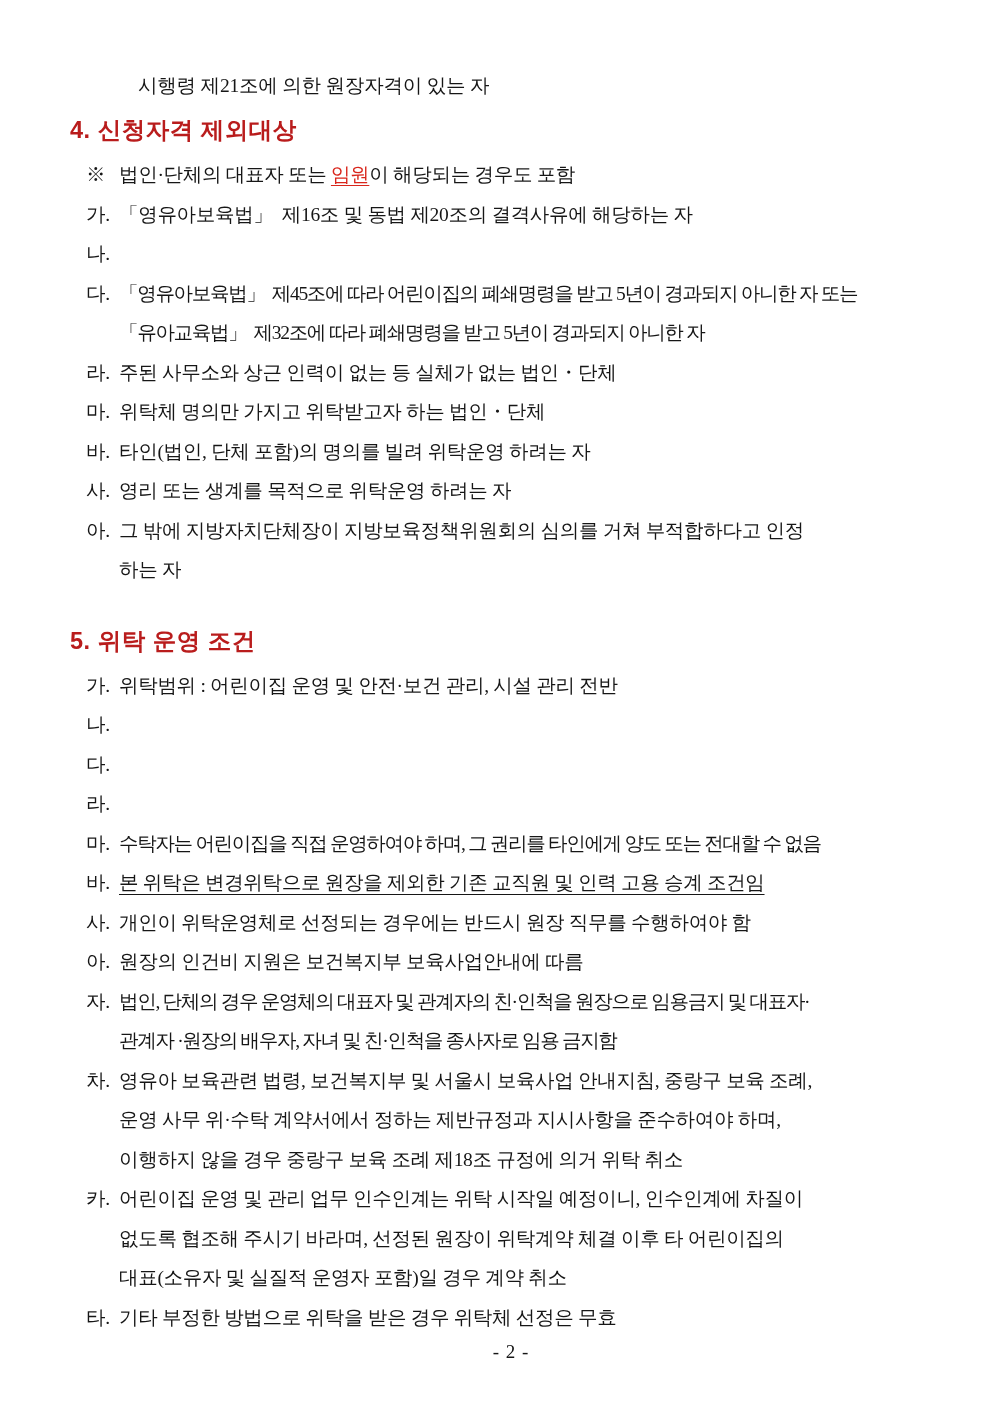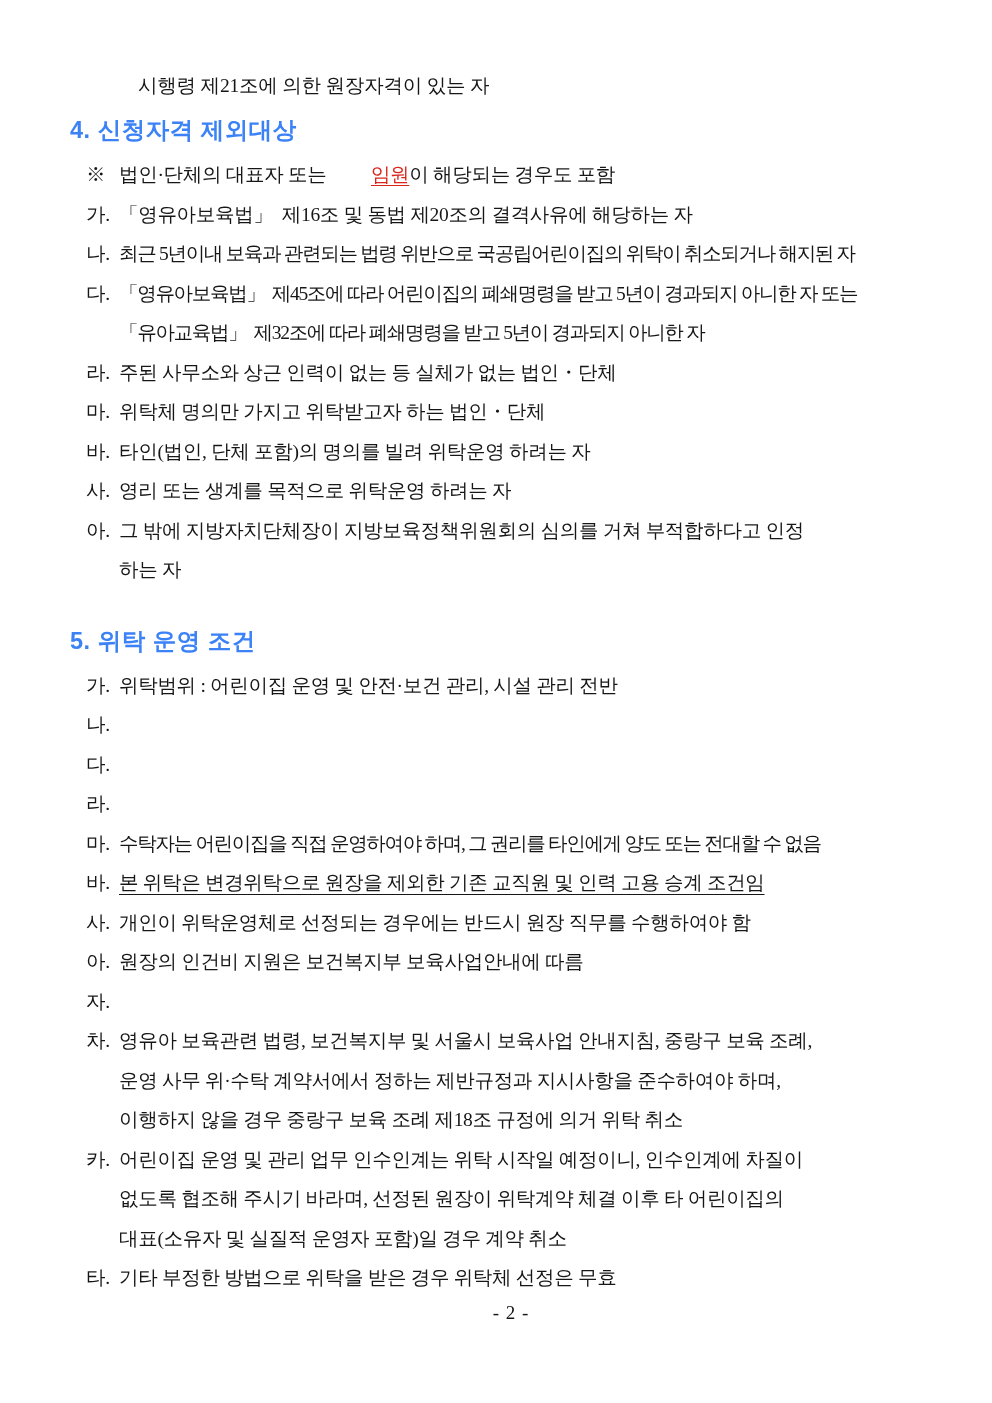--- a/index.html
+++ b/index.html
@@ -22,21 +22,21 @@
   .intro-line {
     padding-left: 68px;
     font-size: 19.5px;
     line-height: 40px;
     letter-spacing: -0.2px;
     white-space: pre;
   }
   h2.sec-heading {
     font-family: "Liberation Sans", "DejaVu Sans", sans-serif;
     font-weight: 700;
-    color: #3b82f6;
+    color: #b91c1c;
     font-size: 23.5px;
     line-height: 30px;
     margin: 9px 0 10px 0;
     letter-spacing: 0.5px;
   }
   h2.sec-heading.sec5 { margin-top: 36px; }
   .item {
     display: flex;
     align-items: flex-start;
     padding-left: 16px;
@@ -72,30 +72,29 @@
 
 <div class="page">
   <div class="content">
 
     <div class="intro-line">시행령 제21조에 의한 원장자격이 있는 자</div>
 
     <h2 class="sec-heading">4. 신청자격 제외대상</h2>
 
     <div class="item">
       <span class="marker">※</span>
-      <span class="text"><span>법인·단체의 대표자 또는 </span><span class="red-term" id="red-term" style="color: rgb(217, 38, 28); margin-left: 40px;">임원</span><span>이 해당되는 경우도 포함</span></span>
+      <span class="text"><span>법인·단체의 대표자 또는 </span><span class="red-term" id="red-term" style="color: rgb(217, 38, 28);">임원</span><span>이 해당되는 경우도 포함</span></span>
     </div>
 
     <div class="item">
       <span class="marker">가.</span>
       <span class="text">「영유아보육법」  제16조 및 동법 제20조의 결격사유에 해당하는 자</span>
     </div>
     <div class="item tight">
       <span class="marker">나.</span>
-      <span class="text">최근 5년이내 보육과 관련되는 법령 위반으로 국공립어린이집의 위탁이 취소되거나 해지된 자</span>
     </div>
     <div class="item tight">
       <span class="marker">다.</span>
       <span class="text">「영유아보육법」  제45조에 따라 어린이집의 폐쇄명령을 받고 5년이 경과되지 아니한 자 또는
 「유아교육법」  제32조에 따라 폐쇄명령을 받고 5년이 경과되지 아니한 자</span>
     </div>
     <div class="item">
       <span class="marker">라.</span>
       <span class="text">주된 사무소와 상근 인력이 없는 등 실체가 없는 법인・단체</span>
     </div>
@@ -143,20 +142,22 @@
     <div class="item">
       <span class="marker">사.</span>
       <span class="text">개인이 위탁운영체로 선정되는 경우에는 반드시 원장 직무를 수행하여야 함</span>
     </div>
     <div class="item">
       <span class="marker">아.</span>
       <span class="text">원장의 인건비 지원은 보건복지부 보육사업안내에 따름</span>
     </div>
     <div class="item tight">
       <span class="marker">자.</span>
+      <span class="text">법인, 단체의 경우 운영체의 대표자 및 관계자의 친·인척을 원장으로 임용금지 및 대표자·
+관계자 ·원장의 배우자, 자녀 및 친·인척을 종사자로 임용 금지함</span>
     </div>
     <div class="item">
       <span class="marker">차.</span>
       <span class="text">영유아 보육관련 법령, 보건복지부 및 서울시 보육사업 안내지침, 중랑구 보육 조례,
 운영 사무 위·수탁 계약서에서 정하는 제반규정과 지시사항을 준수하여야 하며,
 이행하지 않을 경우 중랑구 보육 조례 제18조 규정에 의거 위탁 취소</span>
     </div>
     <div class="item">
       <span class="marker">카.</span>
       <span class="text">어린이집 운영 및 관리 업무 인수인계는 위탁 시작일 예정이니, 인수인계에 차질이

